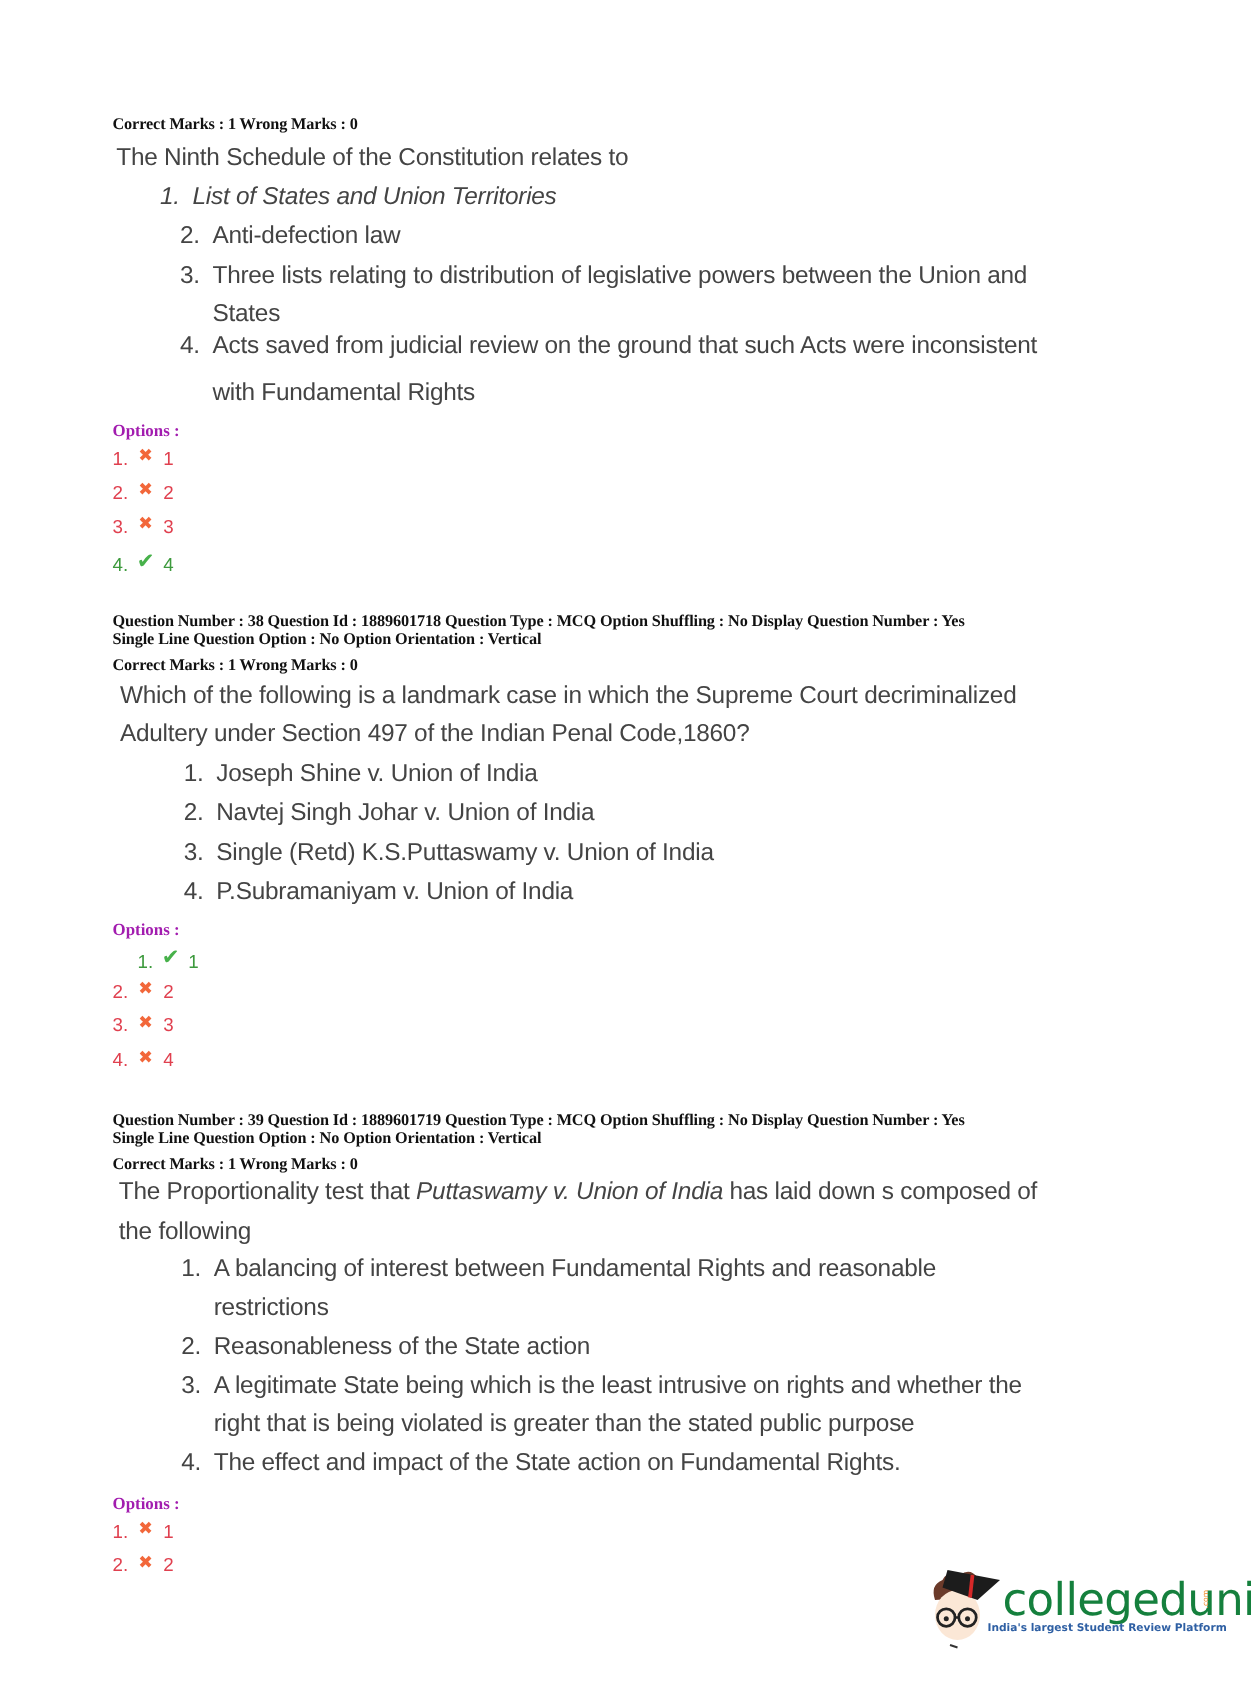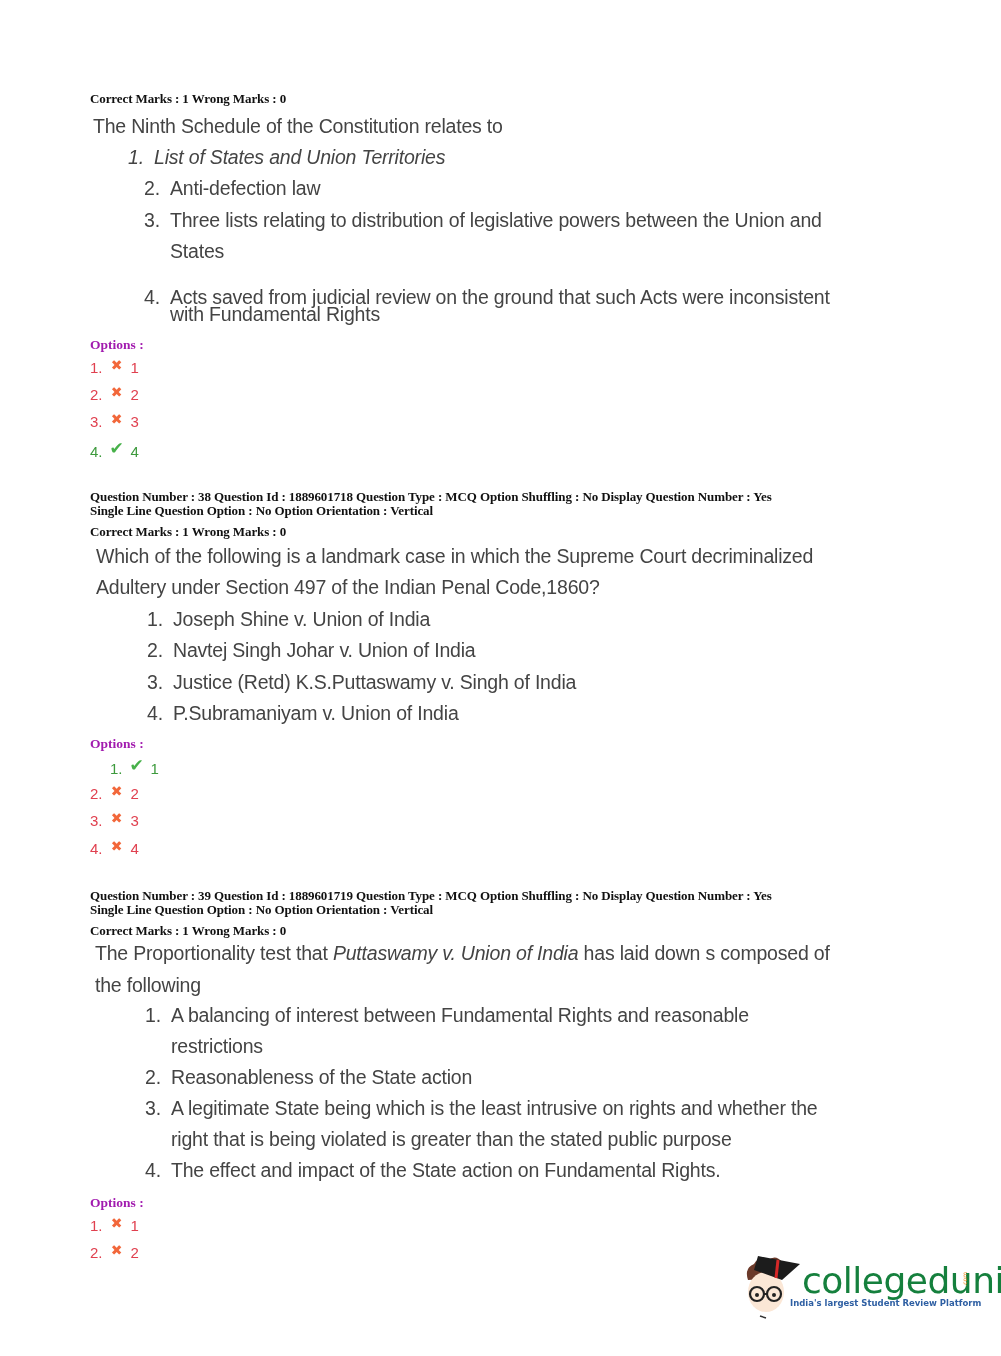--- a/index.html
+++ b/index.html
@@ -24,40 +24,40 @@
 <body>
 
 <div>
   <div class="meta" style="top:92px;">Correct Marks : 1  Wrong Marks : 0</div>
   <div class="qtext" style="left:93px; top:115px;">The Ninth Schedule of the Constitution relates to</div>
 
   <div class="item" style="left:128px; top:146px;font-style:italic;"><span class="num">1.</span><span>List of States and Union Territories</span></div>
   <div class="item" style="left:144px; top:177px;"><span class="num">2.</span><span>Anti-defection law</span></div>
   <div class="item" style="left:144px; top:209px;"><span class="num">3.</span><span>Three lists relating to distribution of legislative powers between the Union and</span></div>
   <div class="item" style="left:170px; top:240px;">States</div>
-  <div class="item" style="left:144px; top:286px;"><span class="num">4.</span><span>Acts saved from judicial review on the ground that such Acts were  inconsistent</span></div>
+  <div class="item" style="left:144px; top:265px;"><span class="num">4.</span><span>Acts saved from judicial review on the ground that such Acts were  inconsistent</span></div>
   <div class="item" style="left:170px; top:303px;">with Fundamental Rights</div>
 
   <div class="opt-head" style="top:337px;">Options :</div>
   <div class="opt wrong" style="top:359px;"><span>1.</span><span class="mark">✖</span><span>1</span></div>
   <div class="opt wrong" style="top:386px;"><span>2.</span><span class="mark">✖</span><span>2</span></div>
   <div class="opt wrong" style="top:413px;"><span>3.</span><span class="mark">✖</span><span>3</span></div>
   <div class="opt right" style="top:441px;"><span>4.</span><span class="mark">✔</span><span>4</span></div>
 </div>
 
 <div>
   <div class="meta" style="top:490px;">Question Number : 38  Question Id : 1889601718  Question Type : MCQ  Option Shuffling : No  Display Question Number : Yes</div>
   <div class="meta" style="top:504px;">Single Line Question Option : No  Option Orientation : Vertical</div>
   <div class="meta" style="top:525px;">Correct Marks : 1  Wrong Marks : 0</div>
   <div class="qtext" style="left:96px; top:545px;">Which of the following is a landmark case in which the Supreme Court decriminalized</div>
   <div class="qtext" style="left:96px; top:576px;">Adultery under Section 497 of the Indian Penal Code,1860?</div>
 
   <div class="item" style="left:147px; top:608px;"><span class="num">1.</span><span>Joseph Shine v. Union of India</span></div>
   <div class="item" style="left:147px; top:639px;"><span class="num">2.</span><span>Navtej Singh Johar v. Union of India</span></div>
-  <div class="item" style="left:147px; top:671px;"><span class="num">3.</span><span>Justice (Retd) K.S.Puttaswamy v. Singh of India</span></div>
+  <div class="item" style="left:147px; top:671px;"><span class="num">3.</span><span>Single (Retd) K.S.Puttaswamy v. Union of India</span></div>
   <div class="item" style="left:147px; top:702px;"><span class="num">4.</span><span>P.Subramaniyam v. Union of India</span></div>
 
   <div class="opt-head" style="top:736px;">Options :</div>
   <div class="opt right" style="top:758px;margin-left:20px;"><span>1.</span><span class="mark">✔</span><span>1</span></div>
   <div class="opt wrong" style="top:785px;"><span>2.</span><span class="mark">✖</span><span>2</span></div>
   <div class="opt wrong" style="top:812px;"><span>3.</span><span class="mark">✖</span><span>3</span></div>
   <div class="opt wrong" style="top:840px;"><span>4.</span><span class="mark">✖</span><span>4</span></div>
 </div>
 
 <div>

